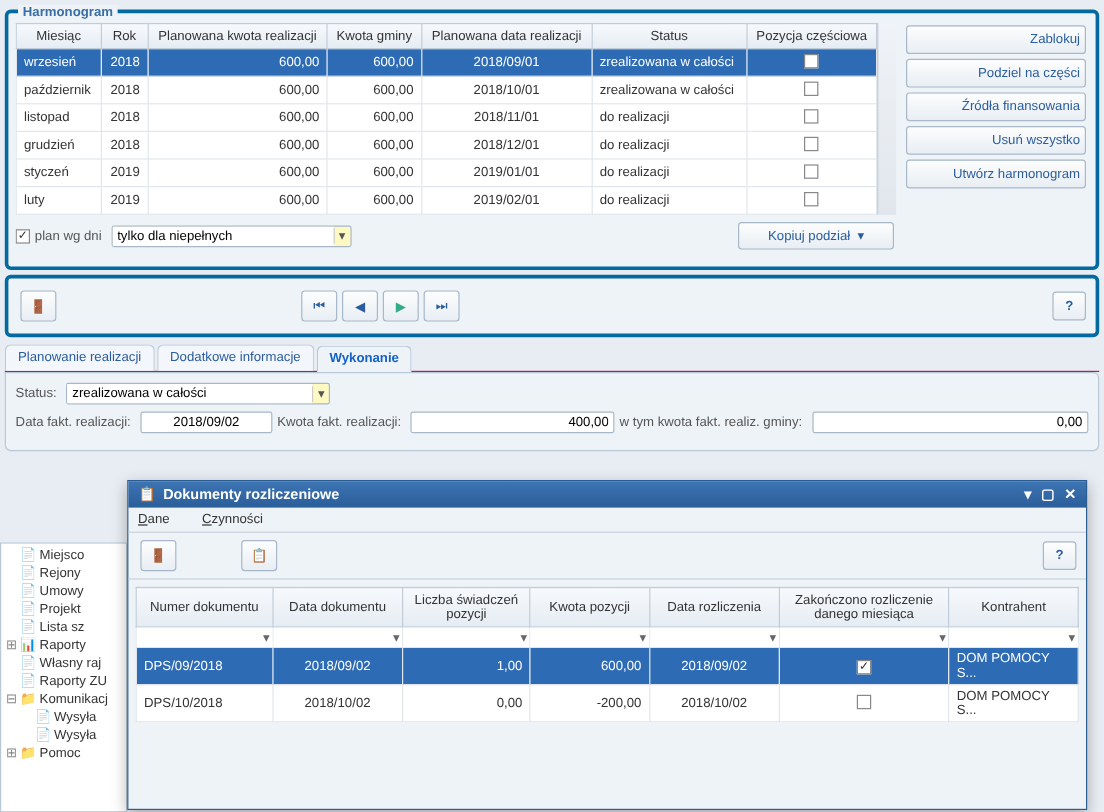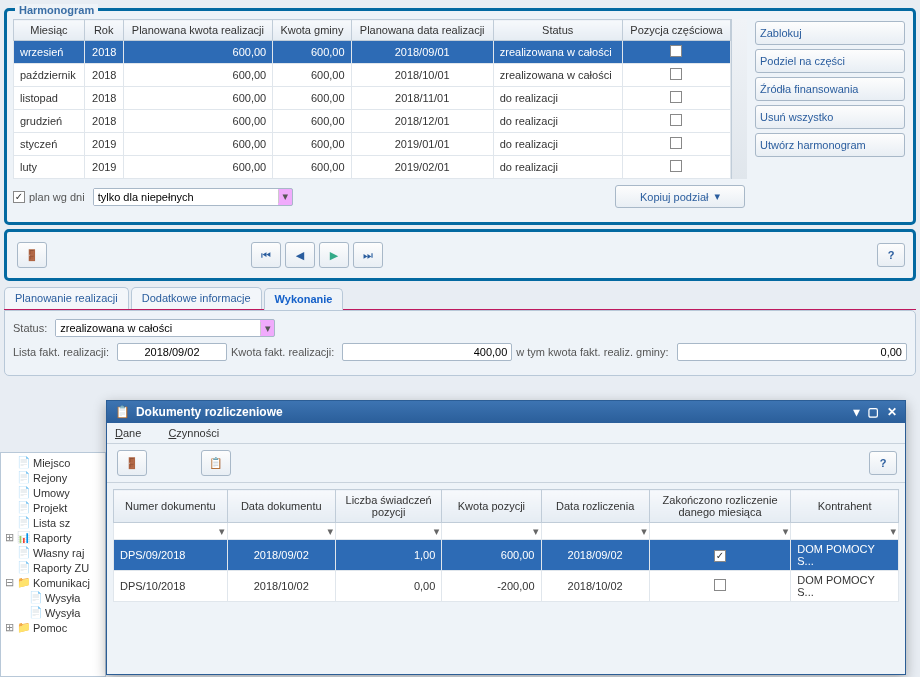--- a/index.html
+++ b/index.html
@@ -37,21 +37,21 @@
   .grow { flex: 1; }
   .btn {
     background: linear-gradient(#fdfdfd,#e8eef4);
     border: 1px solid #a8b8c8;
     border-radius: 3px;
     padding: 4px 8px;
     cursor: pointer;
     color: #2a5d9e;
     font-size: 11px;
     margin: 2px;
-    text-align: left;
+    text-align: right;
   }
   .sidebtn { width: 150px; padding: 5px 4px; }
   .iconbtn {
     width: 30px; height: 26px;
     display: inline-flex; align-items:center; justify-content:center;
     padding:0;
   }
   .toolbar-row { display:flex; align-items:center; padding:2px; }
   .grid {
     background: #fff;
@@ -165,21 +165,21 @@
     border-left:1px solid #c0ccd8;
   }
   .grid-filter td { padding:0; }
   .grid-filter input {
     width:100%; border:0; padding:2px 4px; font-size:11px;
   }
   .dd-arrow{
     display:inline-block;width:14px;text-align:center;color:#555;border-left:1px solid #ccc;cursor:pointer;
   }
   .combo {
-    display:inline-flex;border:1px solid #a8b8c8;background:#f0abfc;border-radius:2px;align-items:center;
+    display:inline-flex;border:1px solid #a8b8c8;background:#fef9c3;border-radius:2px;align-items:center;
   }
   .combo input{border:0;padding:2px 4px;font-size:11px;}
   .checkbox{width:12px;height:12px;border:1px solid #888;display:inline-block;background:#fff;}
   .checkbox.checked::after{content:"✓";font-size:10px;line-height:10px;color:#333;display:block;text-align:center;}
   .help-btn {
     width:28px;height:24px;
     background:linear-gradient(#fdfdfd,#e8eef4);
     border:1px solid #a8b8c8;border-radius:3px;
     display:inline-flex;align-items:center;justify-content:center;
     color:#2a5d9e;font-weight:bold;cursor:pointer;
@@ -320,21 +320,21 @@
 </div>
 <div class="subpanel">
   <div class="row-form">
     <span class="label">Status:</span>
     <span class="combo" style="width:220px;">
       <input style="flex: 1 1 0%;" readonly="" value="zrealizowana w całości">
       <span class="dd-arrow">▾</span>
     </span>
   </div>
   <div class="row-form">
-    <span class="label">Lista fakt. realizacji:</span>
+    <span class="label">Data fakt. realizacji:</span>
     <input class="input" style="width: 110px; text-align: center;" value="2018/09/02">
     <span class="label">Kwota fakt. realizacji:</span>
     <input class="input num" style="width: 170px; text-align: right;" value="400,00">
     <span class="label">w tym kwota fakt. realiz. gminy:</span>
     <input class="input num" style="flex: 1 1 0%; text-align: right;" value="0,00">
   </div>
 </div>
 
 <div class="tree" id="nav-tree">
     <div class="tree-item" style="padding-left: 2px;">

